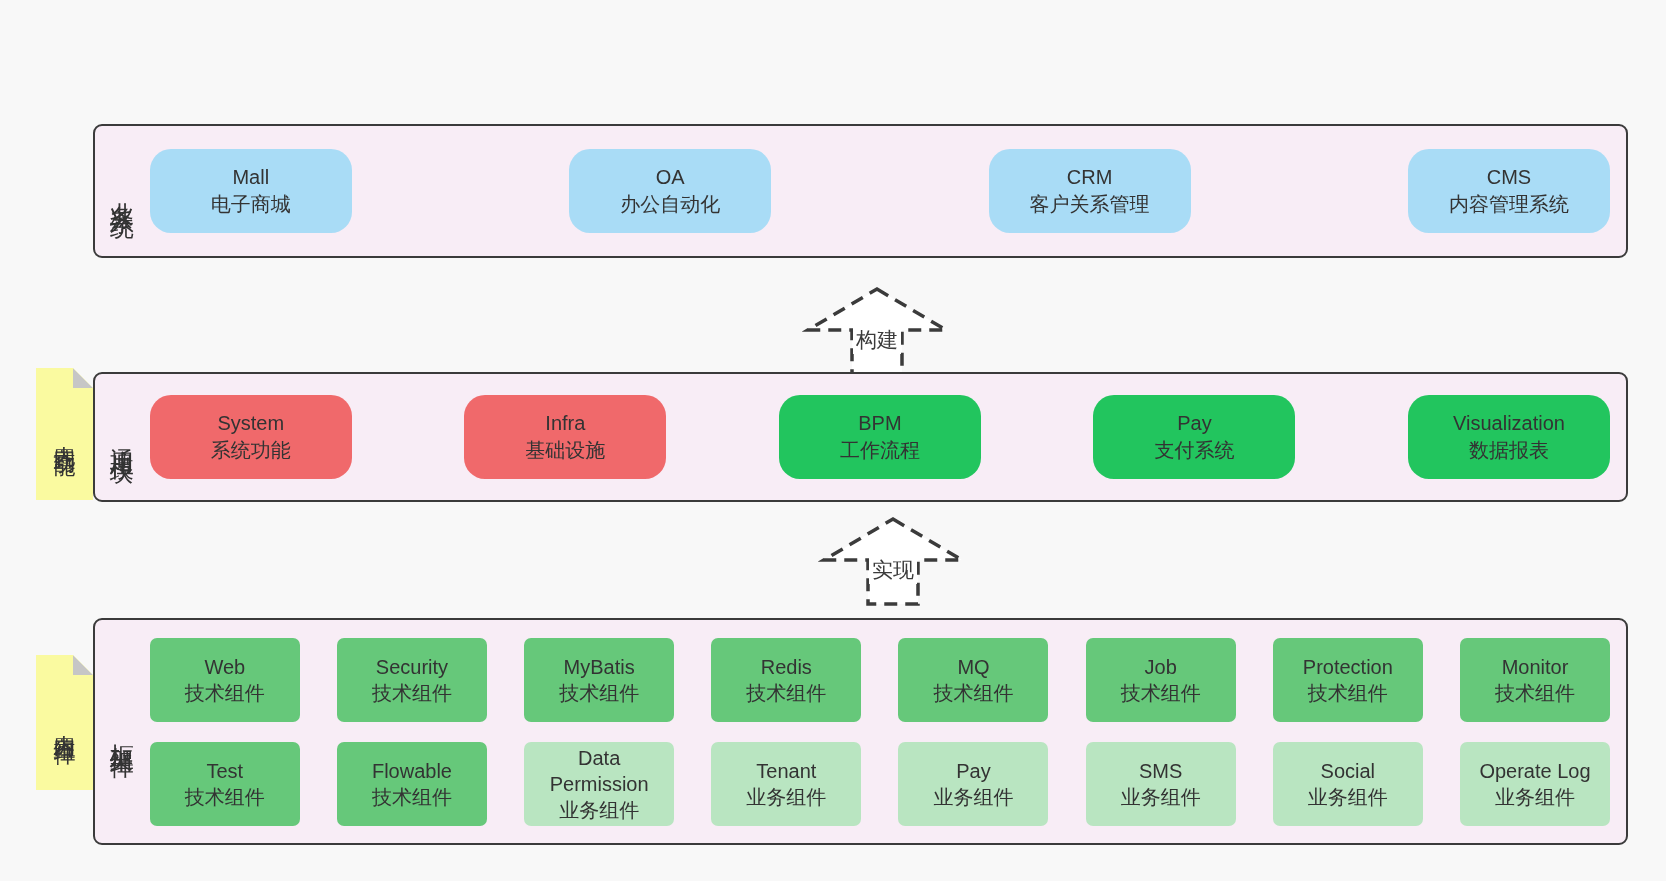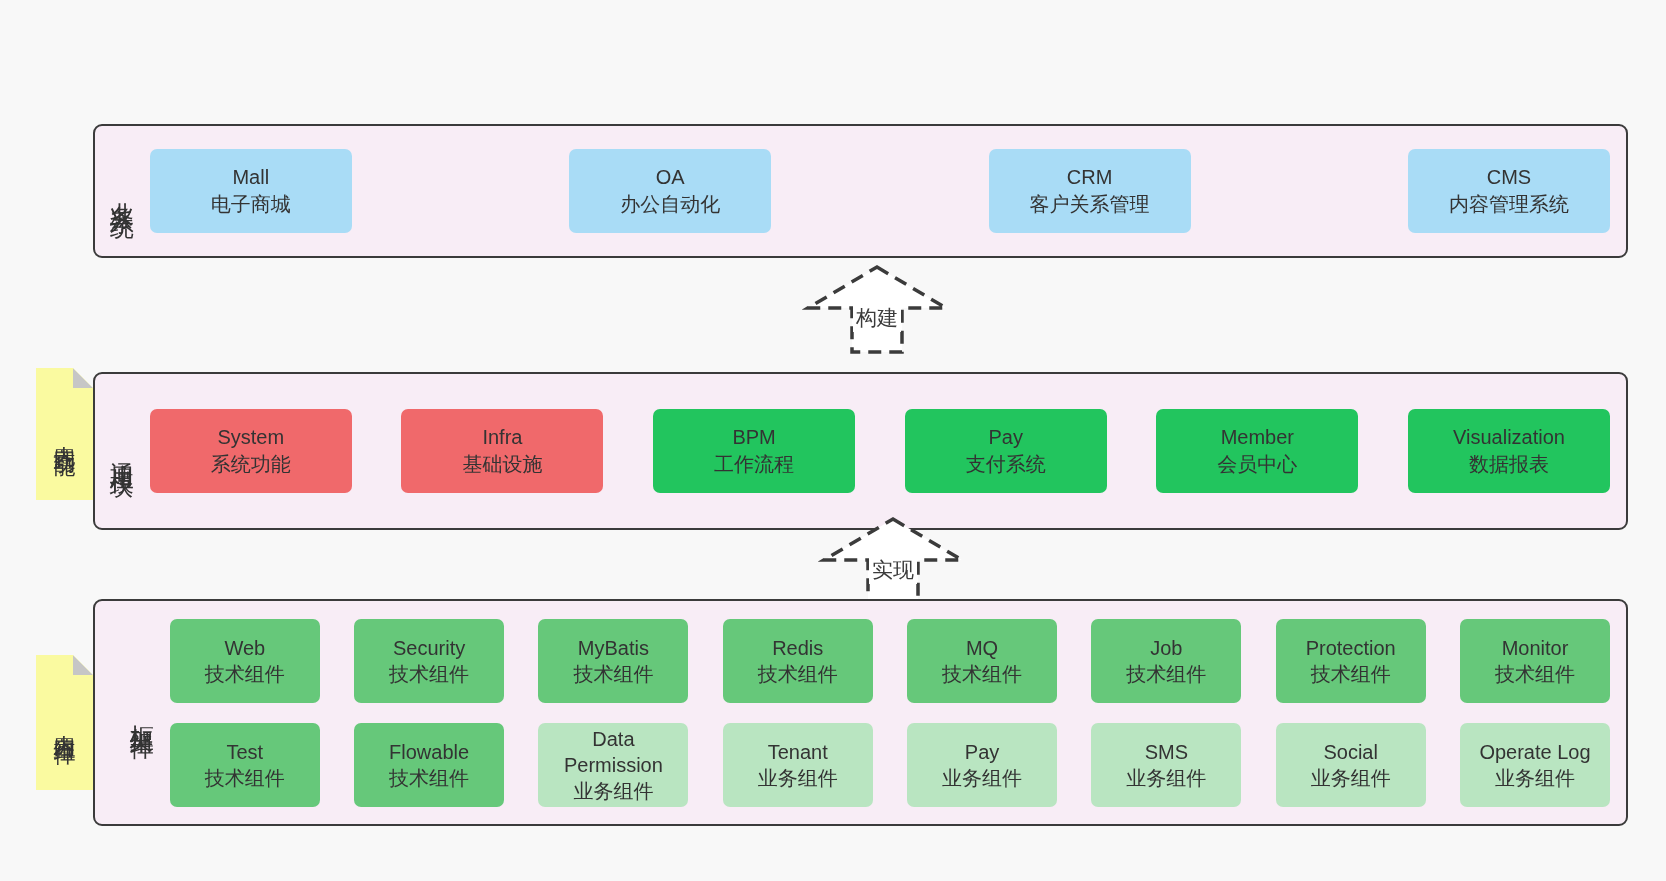--- a/index.html
+++ b/index.html
@@ -8,42 +8,42 @@
     background:#f8f8f8;
     font-family:"Liberation Sans","DejaVu Sans",sans-serif;
     color:#333;
   }
   .panel{
     position:absolute;left:93px;width:1535px;box-sizing:border-box;
     background:#f8edf6;border:2px solid #3b3b3b;border-radius:9px;
     display:flex;align-items:stretch;
   }
   .panel-top{top:124px;height:134px;}
-  .panel-mid{top:372px;height:158px;}
-  .panel-bottom{top:599px;height:227px;padding-left:20px;}
+  .panel-mid{top:372px;height:130px;}
+  .panel-bottom{top:618px;height:227px;}
   .plabel{
     writing-mode:vertical-rl;text-orientation:upright;
     font-size:24px;letter-spacing:4px;line-height:1.2;
     align-self:center;margin-left:12px;color:#333;white-space:nowrap;
   }
   .boxes{
     flex:1;display:flex;justify-content:space-between;align-items:center;
     margin:0 16px 0 14px;
   }
   .rows{
     flex:1;display:flex;flex-direction:column;justify-content:center;gap:20px;
     margin:0 16px 0 14px;
   }
   .row{display:flex;justify-content:space-between;}
   .box{
     box-sizing:border-box;border-radius:7px;
     display:flex;flex-direction:column;align-items:center;justify-content:center;
     text-align:center;font-size:20px;line-height:27px;color:#333;
   }
-  .big{width:202px;height:84px;}
+  .big{width:202px;height:84px;border-radius:21px;}
   .small{width:150px;height:84px;line-height:26px;padding:0 4px;}
   .blue{background:#a9dcf6;}
   .red{background:#f0696b;}
   .pink{background:#22c55e;}
   .green{background:#66c87a;}
   .lgreen{background:#b9e5c1;}
   .note{
     position:absolute;left:36px;width:57px;background:#fafaa0;
     display:flex;align-items:center;justify-content:center;
     clip-path:polygon(0 0,calc(100% - 20px) 0,100% 20px,100% 100%,0 100%);
@@ -52,21 +52,21 @@
   .note-2{top:655px;height:135px;}
   .note::after{
     content:"";position:absolute;top:0;right:0;width:20px;height:20px;
     background:#c6c6c6;clip-path:polygon(0 0,100% 100%,0 100%);
   }
   .note-text{
     writing-mode:vertical-rl;text-orientation:upright;
     font-size:22px;letter-spacing:3px;color:#333;white-space:nowrap;
   }
   .arrow{position:absolute;width:150px;height:92px;}
-  .arrow-1{left:802px;top:264px;}
+  .arrow-1{left:802px;top:286px;}
   .arrow-2{left:818px;top:516px;}
   .arrow svg{position:absolute;left:0;top:0;}
   .arrow-label{
     position:absolute;left:50%;top:40px;transform:translateX(-50%);
     background:#ffffff;padding:0 3px;font-size:21px;color:#3b3b3b;
     white-space:nowrap;
   }
 </style>
 </head>
 <body>
@@ -116,24 +116,20 @@
     </div>
     <div class="box big pink">
       <div>BPM</div>
       <div>工作流程</div>
     </div>
     <div class="box big pink">
       <div>Pay</div>
       <div>支付系统</div>
     </div>
     <div class="box big pink">
-      <div>Member</div>
-      <div>会员中心</div>
-    </div>
-    <div class="box big pink">
       <div>Visualization</div>
       <div>数据报表</div>
     </div>
   </div>
 </section>
 
 <div class="arrow arrow-2">
   <svg width="150" height="92" viewBox="0 0 150 92">
     <polygon points="75,3 144,44 100,44 100,88 50,88 50,44 6,44" fill="#ffffff" stroke="#3b3b3b" stroke-width="3.5" stroke-dasharray="13 8" stroke-linejoin="miter"></polygon>
   </svg>

